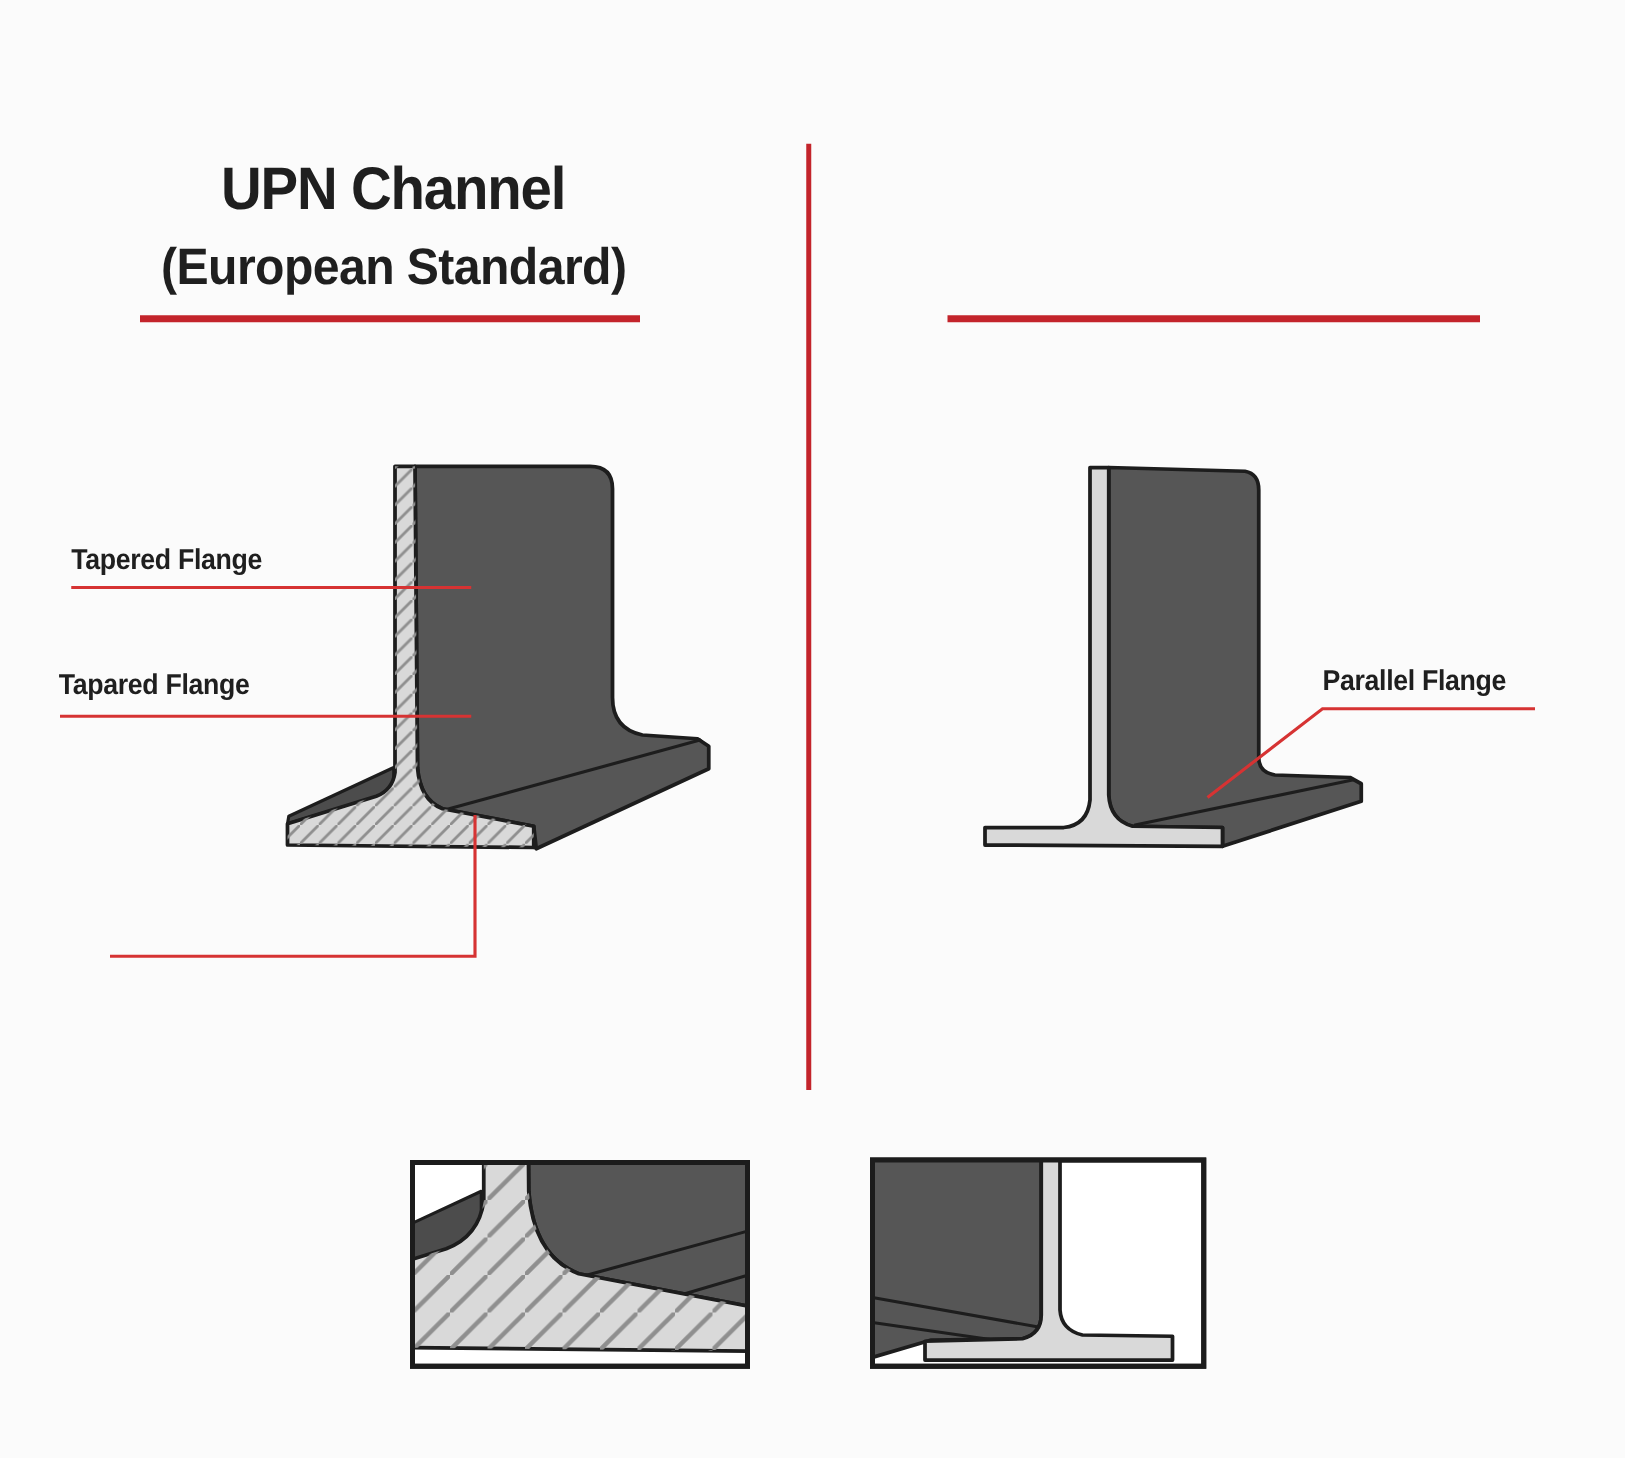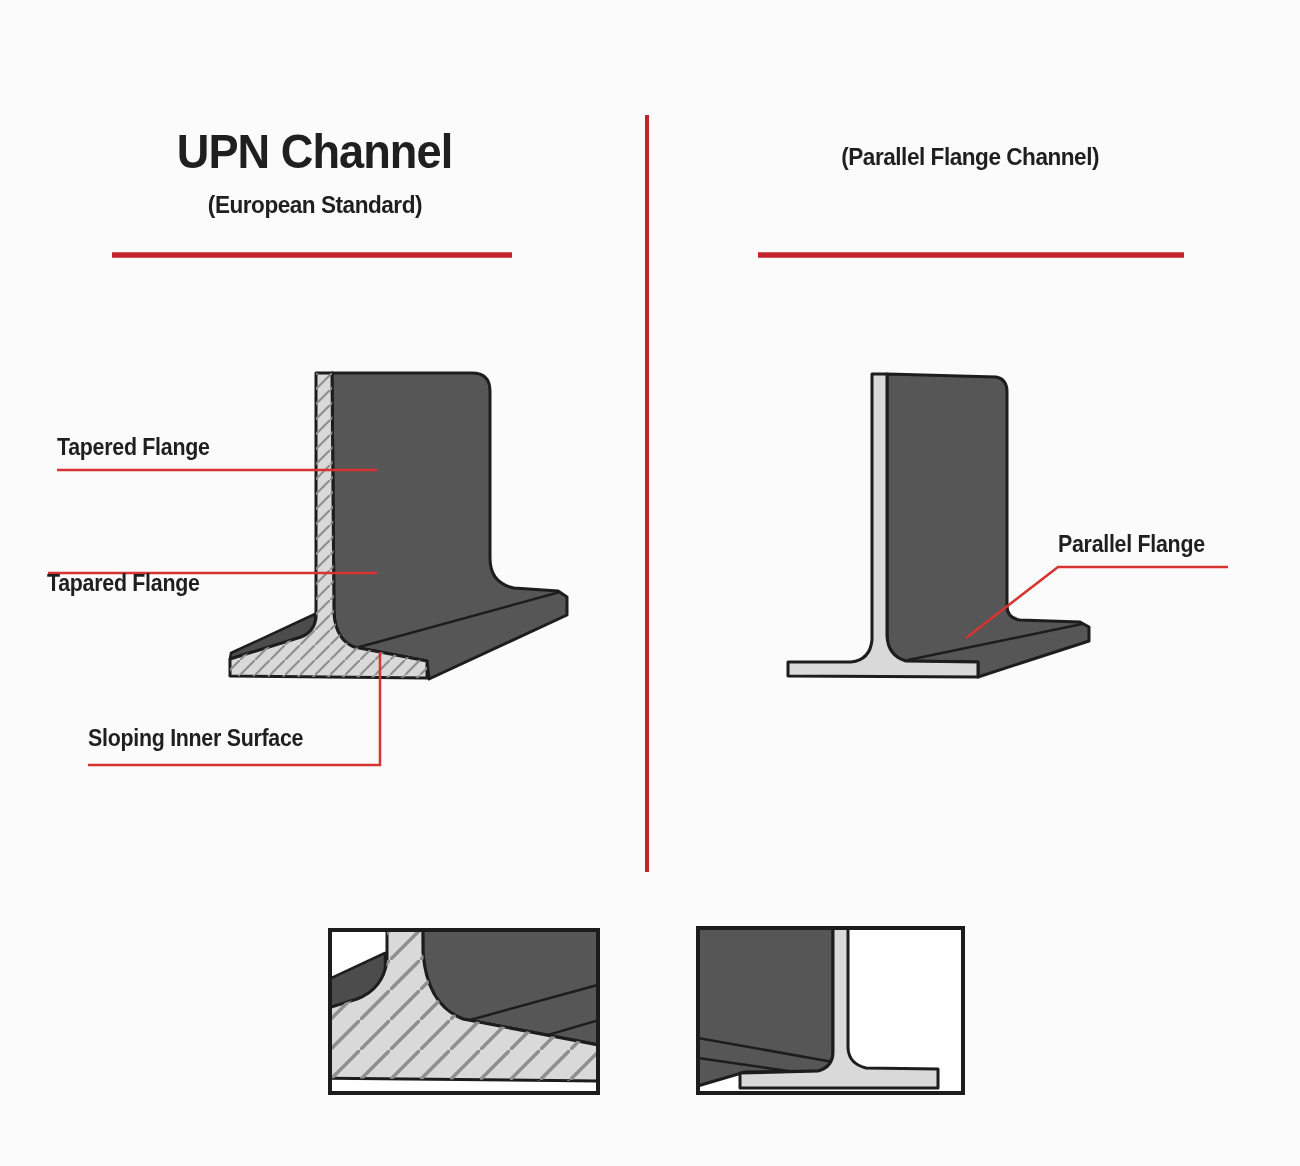--- a/index.html
+++ b/index.html
@@ -30,21 +30,21 @@
   .edge-line  { fill:none; stroke:var(--outline); stroke-width:2.5; stroke-linecap:round; }
   .leader     { fill:none; stroke:var(--leader-red); stroke-width:2.5; stroke-linecap:butt; }
   .underline  { fill:none; stroke:var(--accent-red); stroke-width:5.5; stroke-linecap:butt; }
   .divider    { fill:none; stroke:var(--accent-red); stroke-width:4; }
   .inset-box  { fill:#ffffff; stroke:#1c1c1c; stroke-width:4; }
 
   .panel-title {
     position:absolute; top:128px; text-align:center; color:var(--text); line-height:1;
   }
   .panel-title .t1 { font-size:48px; font-weight:bold; letter-spacing:-1px; }
-  .panel-title .t2 { font-size:24px; font-weight:bold; letter-spacing:-0.5px; margin-top:17px; }
+  .panel-title .t2 { font-size:41px; font-weight:bold; letter-spacing:-0.5px; margin-top:17px; }
   .squeeze { display:inline-block; transform:scaleX(0.94); transform-origin:50% 50%; }
 
   .callout {
     position:absolute; color:var(--text); font-size:23px; font-weight:bold;
     letter-spacing:-0.3px; white-space:nowrap; line-height:1;
   }
   .callout .squeezeL { display:inline-block; transform:scaleX(0.93); transform-origin:0 50%; }
 </style>
 </head>
 <body>
@@ -123,31 +123,25 @@
   <div class="panel-title" style="left:0; width:630px;">
     <div class="t1">
       <span class="squeeze">UPN Channel</span>
     </div>
     <div class="t2">
       <span class="squeeze">(European Standard)</span>
     </div>
   </div>
 
   <div class="panel-title" style="left:700px; width:540px;">
-    <div class="t2">
-      <span class="squeeze">(Parallel Flange Channel)</span>
-    </div>
   </div>
 
   <div class="callout" style="left:57px; top:436px;">
     <span class="squeezeL">Tapered Flange</span>
   </div>
-  <div class="callout" style="left:47px; top:572px;">
+  <div class="callout" style="left:47px; top:536px;">
     <span class="squeezeL">Tapared Flange</span>
-  </div>
-  <div class="callout" style="left:88px; top:727px;">
-    <span class="squeezeL">Sloping Inner Surface</span>
   </div>
   <div class="callout" style="left:1058px; top:533px;">
     <span class="squeezeL">Parallel Flange</span>
   </div>
 
 </div>
 
 </body></html>

